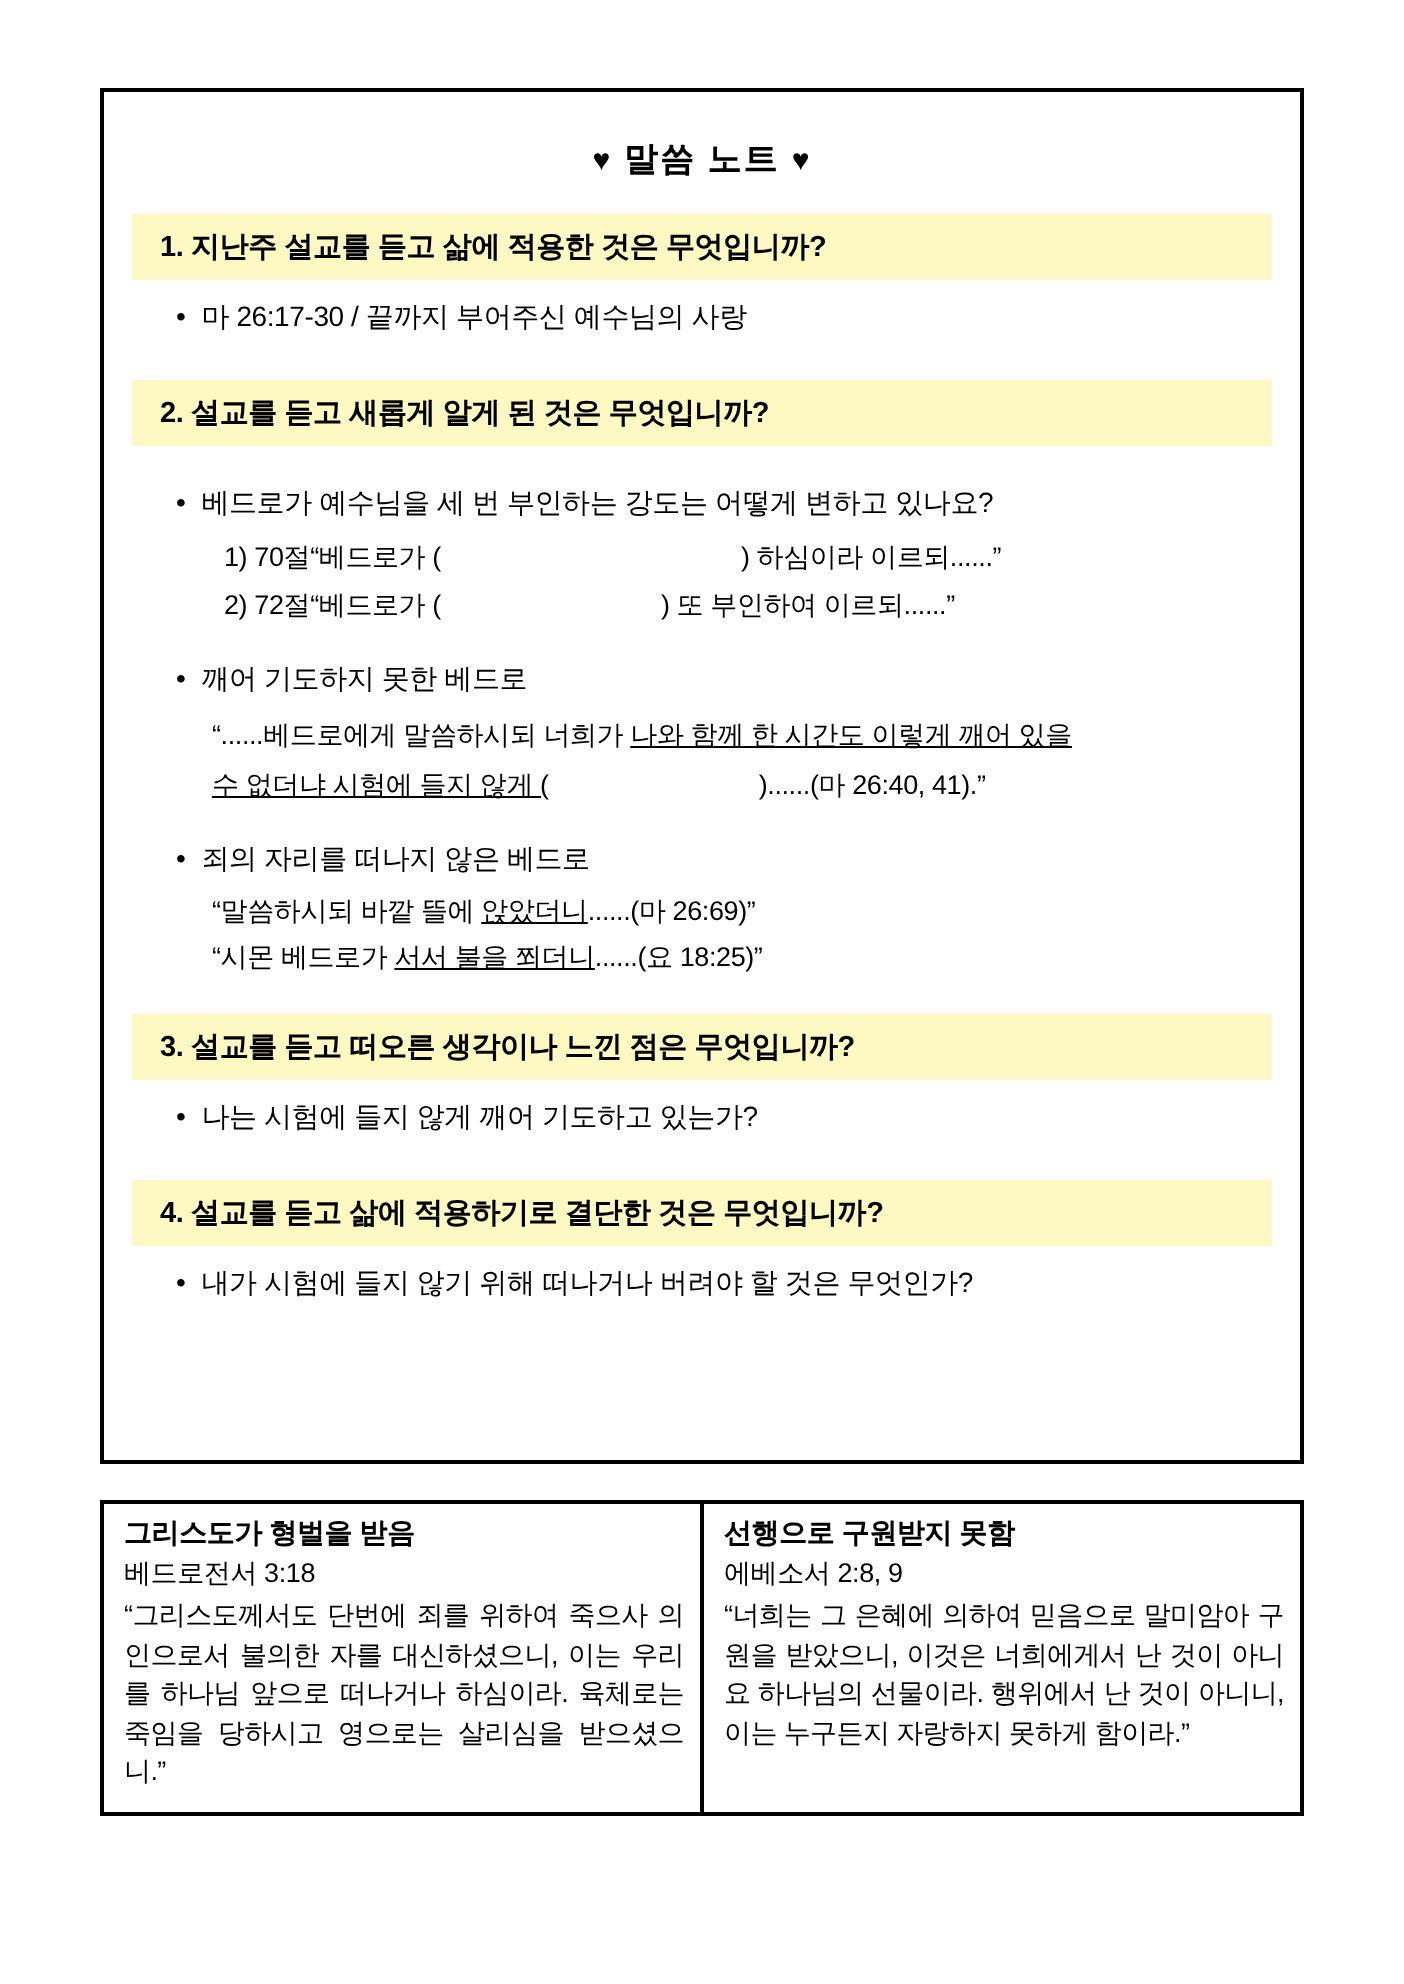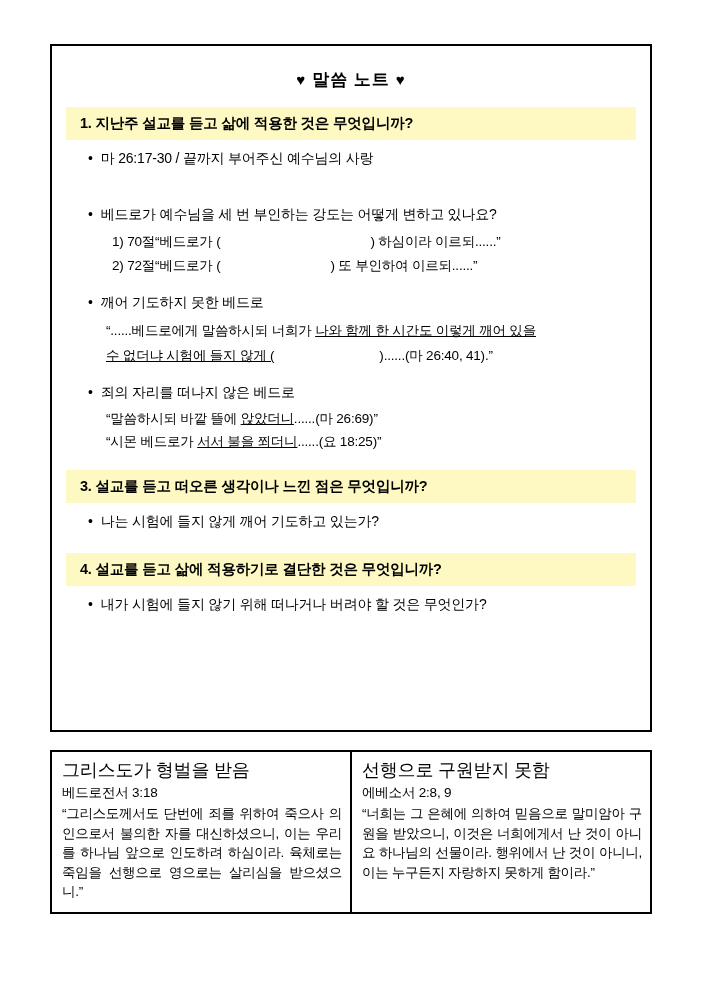--- a/index.html
+++ b/index.html
@@ -84,22 +84,22 @@
     border-collapse: collapse;
     table-layout: fixed;
   }
   .bottom-table td {
     border: 2px solid #000;
     vertical-align: top;
     padding: 6px 8px 10px 10px;
     width: 50%;
   }
   .bt-title {
-    font-size: 18px;
-    font-weight: normal;
+    font-size: 14px;
+    font-weight: bold;
     letter-spacing: -0.2px;
     margin-bottom: 2px;
   }
   .bt-ref {
     font-size: 13.5px;
     letter-spacing: -0.2px;
     margin-bottom: 2px;
   }
   .bt-body {
     font-size: 13.5px;
@@ -120,20 +120,21 @@
       <span class="heart">♥</span><span>말씀 노트</span><span class="heart">♥</span>
     </div>
 
     <div class="qbar">1. 지난주 설교를 듣고 삶에 적용한 것은 무엇입니까?</div>
     <div class="bullet-line">
       <span class="dot">•</span><span>마 26:17-30 / 끝까지 부어주신 예수님의 사랑</span>
     </div>
 
     <div class="spacer-md"></div>
 
+    <div class="qbar">2. 설교를 듣고 새롭게 알게 된 것은 무엇입니까?</div>
     <div class="spacer-sm"></div>
     <div class="bullet-line">
       <span class="dot">•</span><span>베드로가 예수님을 세 번 부인하는 강도는 어떻게 변하고 있나요?</span>
     </div>
 
     <div class="sub-indent">
       <span>1)</span>
       <span>70절</span><span>“</span><span>베드로가 (</span><span class="blank-paren" style="width:150px"></span><span>) 하심이라 이르되......</span><span>”</span>
     </div>
     <div class="sub-indent">
@@ -180,21 +181,21 @@
     </div>
 
   </div>
 
   <table class="bottom-table">
     <tbody>
         <tr>
       <td>
         <div class="bt-title">그리스도가 형벌을 받음</div>
         <div class="bt-ref">베드로전서 3:18</div>
-        <div class="bt-body">“그리스도께서도 단번에 죄를 위하여 죽으사 의인으로서 불의한 자를 대신하셨으니, 이는 우리를 하나님 앞으로 인도하려 하심이라. 육체로는 죽임을 선행으로 영으로는 살리심을 받으셨으니.”</div>
+        <div class="bt-body">“그리스도께서도 단번에 죄를 위하여 죽으사 의인으로서 불의한 자를 대신하셨으니, 이는 우리를 하나님 앞으로 떠나거나 하심이라. 육체로는 죽임을 당하시고 영으로는 살리심을 받으셨으니.”</div>
       </td>
       <td>
         <div class="bt-title">선행으로 구원받지 못함</div>
         <div class="bt-ref">에베소서 2:8, 9</div>
         <div class="bt-body">“너희는 그 은혜에 의하여 믿음으로 말미암아 구원을 받았으니, 이것은 너희에게서 난 것이 아니요 하나님의 선물이라. 행위에서 난 것이 아니니, 이는 누구든지 자랑하지 못하게 함이라.”</div>
       </td>
     </tr>
   </tbody>
     </table>
 

